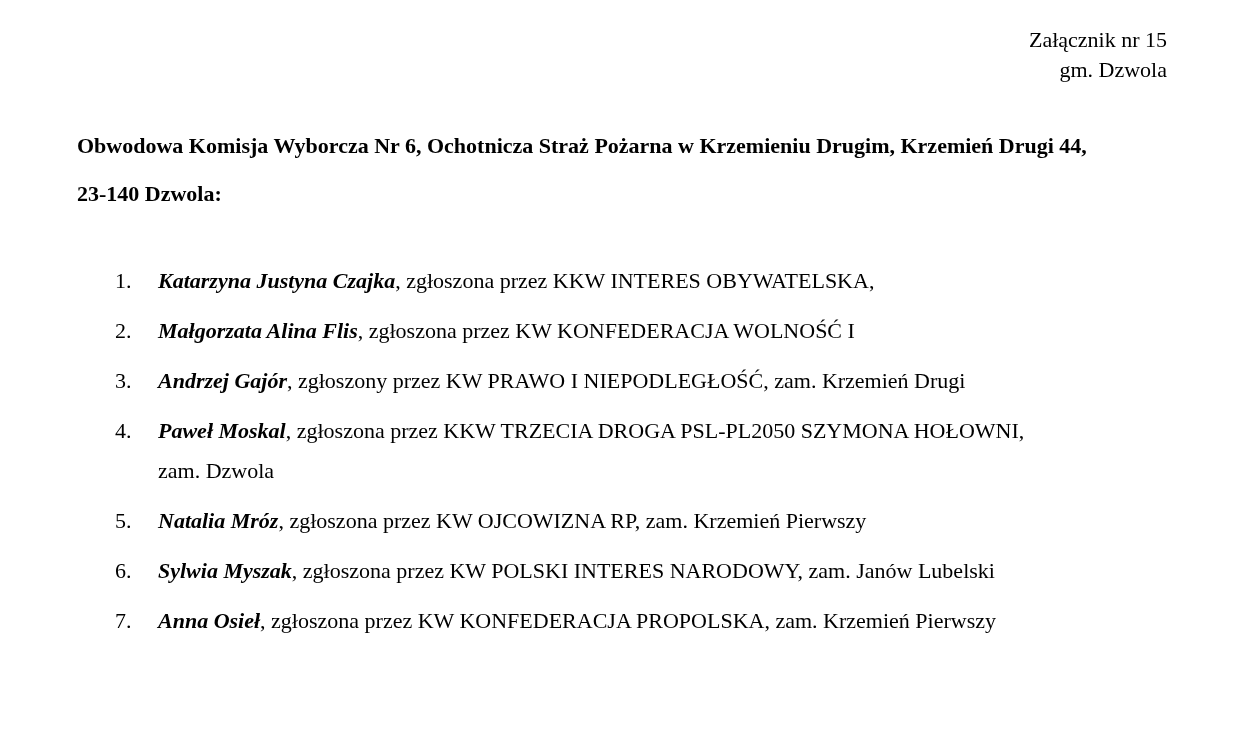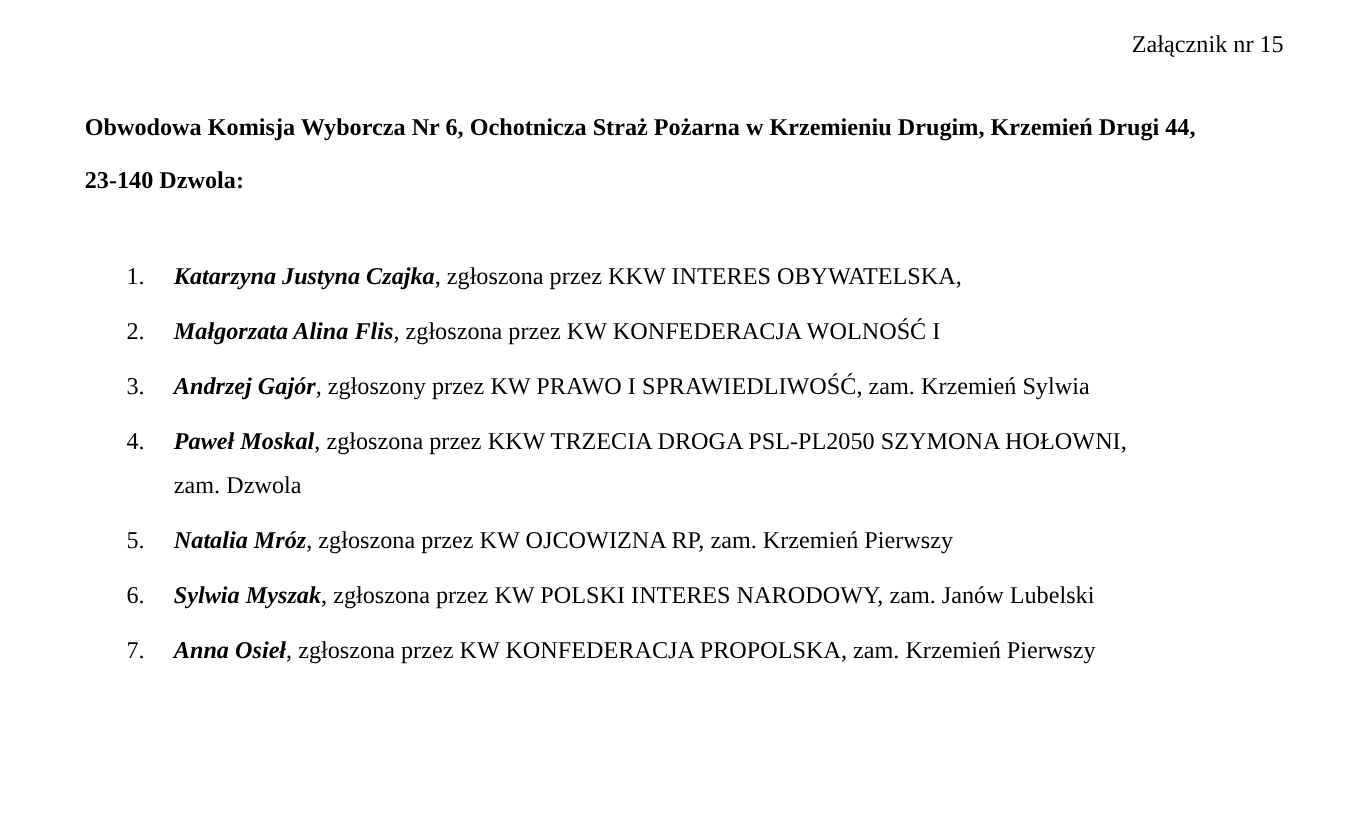--- a/index.html
+++ b/index.html
@@ -52,20 +52,21 @@
     
   }
 </style>
 </head>
 <body>
 
 <div class="page">
 
   <div class="header">
     <div>Załącznik nr 15</div>
+    <div>gm. Dzwola</div>
   </div>
 
   <div class="intro">
     <div>Obwodowa Komisja Wyborcza Nr 6, Ochotnicza Straż Pożarna w Krzemieniu Drugim, Krzemień Drugi 44,</div>
     <div>23-140 Dzwola:</div>
   </div>
 
   <ol class="member-list">
 
     <li class="item">
@@ -73,21 +74,21 @@
       <span class="name">Katarzyna Justyna Czajka</span><span>, zgłoszona przez KKW INTERES OBYWATELSKA,</span>
     </li>
 
     <li class="item">
       <span class="num">2.</span>
       <span class="name">Małgorzata Alina Flis</span><span>, zgłoszona przez KW KONFEDERACJA WOLNOŚĆ I</span>
     </li>
 
     <li class="item">
       <span class="num">3.</span>
-      <span class="name">Andrzej Gajór</span><span>, zgłoszony przez KW PRAWO I SPRAWIEDLIWOŚĆ, zam. Krzemień Sylwia</span>
+      <span class="name">Andrzej Gajór</span><span>, zgłoszony przez KW PRAWO I NIEPODLEGŁOŚĆ, zam. Krzemień Drugi</span>
       <div class="line2"></div>
     </li>
 
     <li class="item">
       <span class="num">4.</span>
       <span class="name">Paweł Moskal</span><span>, zgłoszona przez KKW TRZECIA DROGA PSL-PL2050 SZYMONA HOŁOWNI,</span>
       <div class="line2">zam. Dzwola</div>
     </li>
 
     <li class="item">

